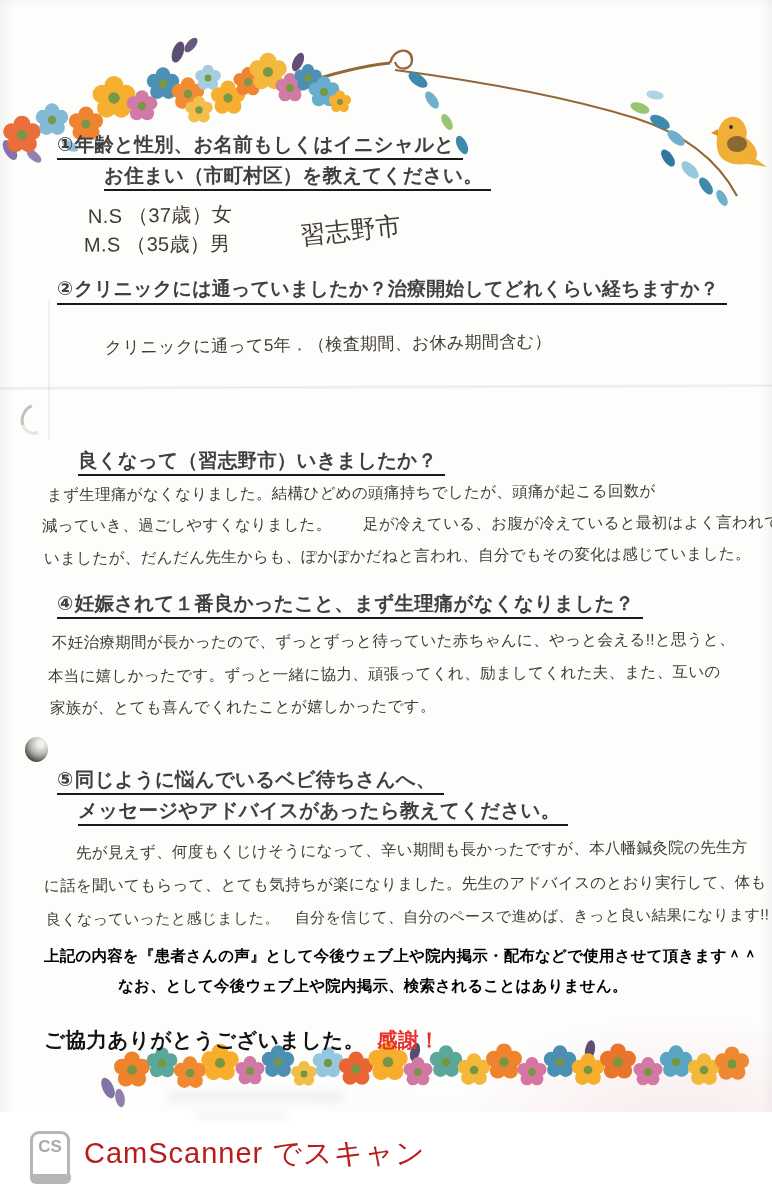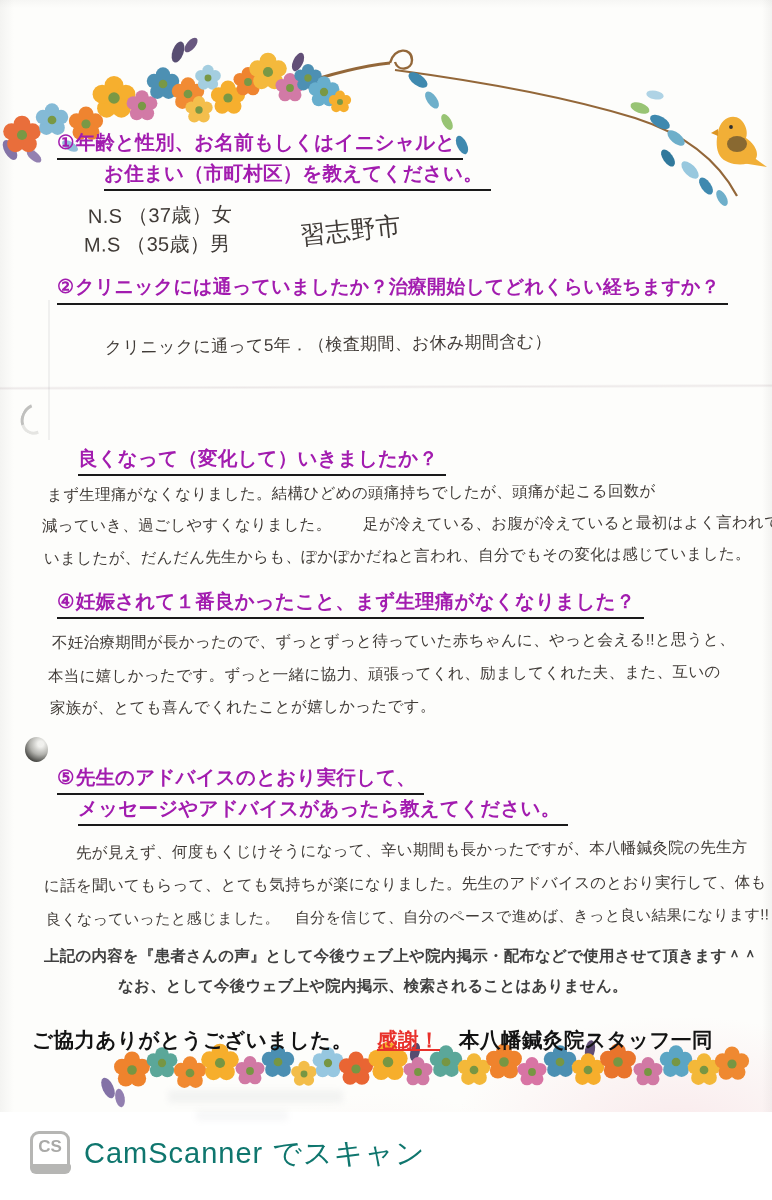--- a/index.html
+++ b/index.html
@@ -27,38 +27,38 @@
     border:3px solid transparent;border-left-color:#8f8f8d;border-bottom-color:rgba(143,143,141,0.4);
     transform:rotate(25deg);opacity:0.55;}
   .punch-hole{position:absolute;left:25px;top:737px;width:23px;height:25px;border-radius:50%;
     background:radial-gradient(circle at 68% 28%, #efefec 12%, #a9a9a4 45%, #30302c 78%, #55554f 100%);
     opacity:0.9;}
   .ghost{position:absolute;background:#9aa0a8;filter:blur(3px);border-radius:4px;}
   .g1{left:168px;top:1090px;width:175px;height:13px;opacity:0.10;}
   .g2{left:196px;top:1110px;width:92px;height:11px;opacity:0.08;}
   
   .q-title{
-    position:absolute;white-space:nowrap;color:#a21caf;font-weight:700;
+    position:absolute;white-space:nowrap;color:#404040;font-weight:700;
     font-size:19.5px;letter-spacing:0.2px;line-height:1.15;
-    border-bottom:2.5px solid #1a1a1a;padding:0 8px 3px 0;font-family:Liberation Mono, monospace;
+    border-bottom:2.5px solid #1a1a1a;padding:0 8px 3px 0;
   }
   .q-num{margin-right:1px;}
   
   .hw{position:absolute;white-space:nowrap;color:#403b37;font-size:16px;letter-spacing:0.3px;}
   .hw-big{font-size:20px;}
   
-  .notice{position:absolute;white-space:nowrap;color:#404040;font-size:15.5px;font-weight:600;letter-spacing:0.2px;}
+  .notice{position:absolute;white-space:nowrap;color:#000000;font-size:15.5px;font-weight:600;letter-spacing:0.2px;}
   .thanks{position:absolute;white-space:nowrap;font-weight:700;font-size:20.5px;color:#131313;letter-spacing:0.5px;}
   .thanks-em{color:#e8312b;}
   
-  .cs-logo{position:absolute;left:30px;top:1131px;width:40px;height:42px;
+  .cs-logo{position:absolute;left:30px;top:1131px;width:40px;height:52px;
     border:3.5px solid #b6b6b4;border-radius:9px;box-sizing:border-box;background:#fff;}
   .cs-logo .txt{display:block;text-align:center;font-size:17px;font-weight:700;color:#a9a9a7;line-height:26px;letter-spacing:0;}
   .cs-logo .bar{position:absolute;left:-3.5px;right:-3.5px;bottom:-3.5px;height:10px;background:#b6b6b4;border-radius:2px 2px 6px 6px;}
-  .cs-text{position:absolute;left:84px;top:1134px;font-size:29px;color:#0f766e;letter-spacing:1px;white-space:nowrap;}
+  .cs-text{position:absolute;left:84px;top:1134px;font-size:29px;color:#b91c1c;letter-spacing:1px;white-space:nowrap;}
   
   .deco{position:absolute;inset:0;pointer-events:none;}
 </style>
 </head>
 <body>
 
 <div class="page">
 
   <div class="scan-tint"></div>
   <div class="cam-strip"></div>
@@ -169,42 +169,41 @@
 
   <div class="q-title" style="left:57px;top:133px;"><span class="q-num">①</span><span>年齢と性別、お名前もしくはイニシャルと</span></div>
   <div class="q-title" style="left:64px;top:164px;margin-left:40px;">お住まい（市町村区）を教えてください。</div>
   <div class="hw hw-big" style="left:88px;top:202px;transform:rotate(-1deg);">N.S （37歳）女</div>
   <div class="hw hw-big" style="left:84px;top:231px;transform:rotate(-0.5deg);">M.S （35歳）男</div>
   <div class="hw" style="left:300px;top:214px;font-size:25px;transform:rotate(-6deg);">習志野市</div>
 
   <div class="q-title" style="left:57px;top:278px;font-size:19px;"><span class="q-num">②</span><span>クリニックには通っていましたか？治療開始してどれくらい経ちますか？</span></div>
   <div class="hw" style="left:105px;top:333px;font-size:17px;transform:rotate(-0.8deg);">クリニックに通って5年．（検査期間、お休み期間含む）</div>
 
-  <div class="q-title" style="left:78px;top:449px;">良くなって（変化して）いきましたか？</div>
+  <div class="q-title" style="left:78px;top:449px;">良くなって（習志野市）いきましたか？</div>
   <div class="hw" style="left:47px;top:483px;font-size:15.5px;transform:rotate(-0.4deg);">まず生理痛がなくなりました。結構ひどめの頭痛持ちでしたが、頭痛が起こる回数が</div>
   <div class="hw" style="left:42px;top:514px;font-size:15.5px;transform:rotate(-0.3deg);">減っていき、過ごしやすくなりました。　　足が冷えている、お腹が冷えていると最初はよく言われて</div>
   <div class="hw" style="left:44px;top:546px;font-size:15.5px;transform:rotate(-0.4deg);">いましたが、だんだん先生からも、ぽかぽかだねと言われ、自分でもその変化は感じていました。</div>
 
   <div class="q-title" style="left:57px;top:592px;"><span class="q-num">④</span><span>妊娠されて１番良かったこと、まず生理痛がなくなりました？</span></div>
   <div class="hw" style="left:52px;top:631px;font-size:15.5px;transform:rotate(-0.3deg);">不妊治療期間が長かったので、ずっとずっと待っていた赤ちゃんに、やっと会える!!と思うと、</div>
   <div class="hw" style="left:48px;top:664px;font-size:15.5px;transform:rotate(-0.4deg);">本当に嬉しかったです。ずっと一緒に協力、頑張ってくれ、励ましてくれた夫、また、互いの</div>
   <div class="hw" style="left:50px;top:697px;font-size:15.5px;transform:rotate(-0.3deg);">家族が、とても喜んでくれたことが嬉しかったです。</div>
 
-  <div class="q-title" style="left:57px;top:768px;"><span class="q-num">⑤</span><span>先生のアドバイスのとおり実行して、</span></div>
+  <div class="q-title" style="left:57px;top:768px;"><span class="q-num">⑤</span><span>同じように悩んでいるベビ待ちさんへ、</span></div>
   <div class="q-title" style="left:78px;top:799px;">メッセージやアドバイスがあったら教えてください。</div>
   <div class="hw" style="left:76px;top:840px;font-size:15.5px;transform:rotate(-0.5deg);">先が見えず、何度もくじけそうになって、辛い期間も長かったですが、本八幡鍼灸院の先生方</div>
   <div class="hw" style="left:44px;top:874px;font-size:15.5px;transform:rotate(-0.3deg);">に話を聞いてもらって、とても気持ちが楽になりました。先生のアドバイスのとおり実行して、体も</div>
   <div class="hw" style="left:46px;top:908px;font-size:15px;transform:rotate(-0.4deg);">良くなっていったと感じました。　自分を信じて、自分のペースで進めば、きっと良い結果になります!!</div>
 
   <div class="notice" style="left:44px;top:946px;">上記の内容を『患者さんの声』として今後ウェブ上や院内掲示・配布などで使用させて頂きます＾＾</div>
   <div class="notice" style="left:118px;top:976px;">なお、として今後ウェブ上や院内掲示、検索されることはありません。</div>
 
-  <div class="thanks" style="left:32px;top:1026px;">ご協力ありがとうございました。</div>
-  <div class="thanks thanks-em" style="left:377px;top:1026px;text-decoration:underline;">感謝！</div>
-  <div class="thanks" style="left:459px;top:1026px;">本八幡鍼灸院スタッフ一同</div>
+  <div class="thanks" style="left:44px;top:1026px;">ご協力ありがとうございました。</div>
+  <div class="thanks thanks-em" style="left:377px;top:1026px;">感謝！</div>
 
   <div class="cs-logo">
     <span class="txt">CS</span>
     <span class="bar"></span>
   </div>
   <div class="cs-text">CamScanner でスキャン</div>
 
 </div>
 
 </body></html>

